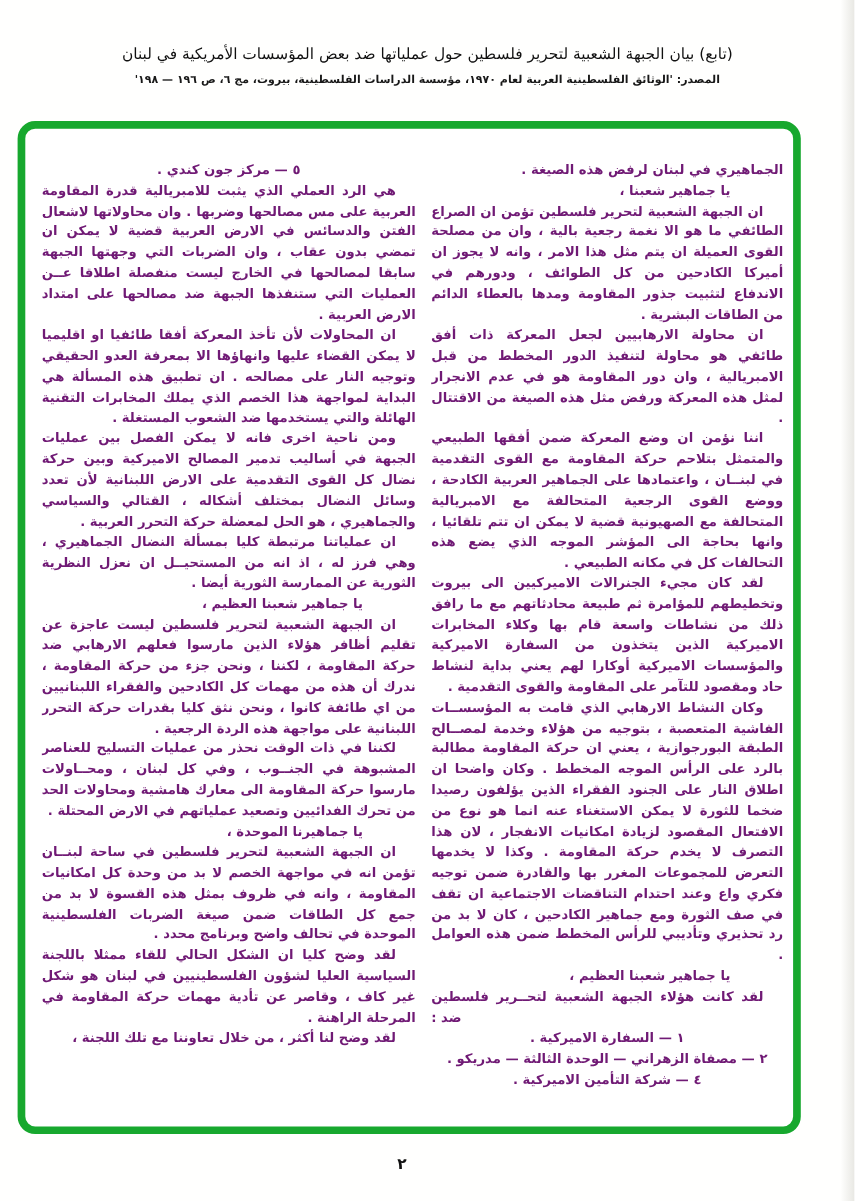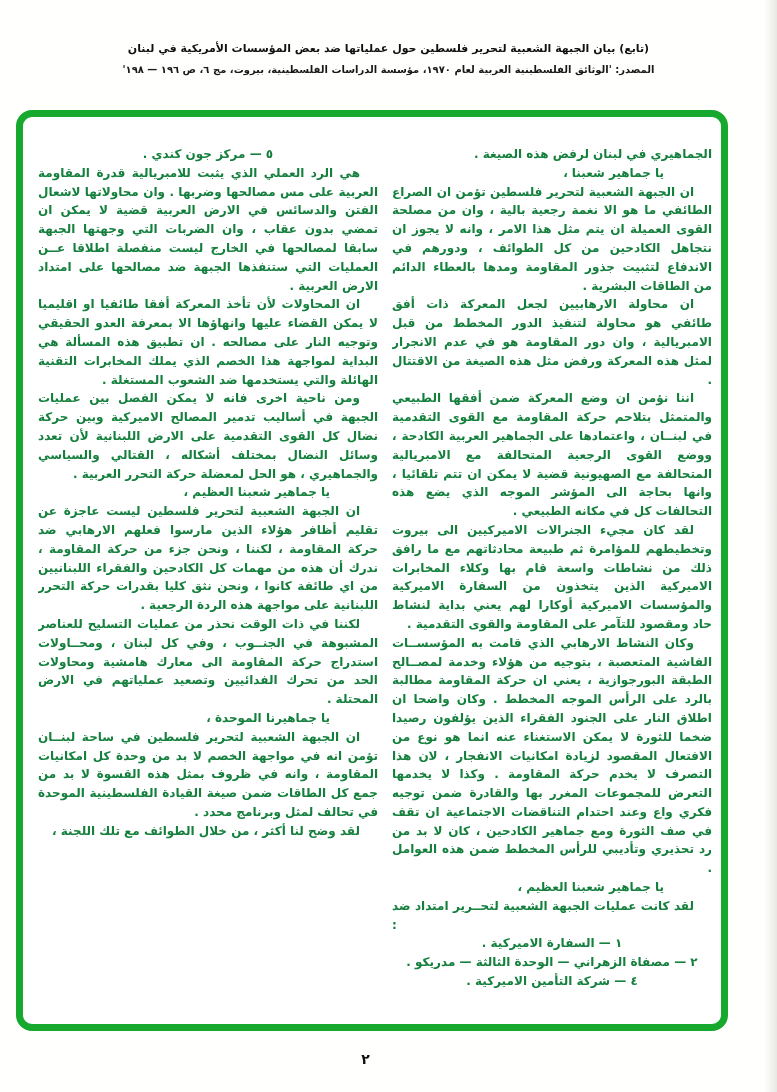--- a/index.html
+++ b/index.html
@@ -27,22 +27,22 @@
   }
   .doc-header {
     position: absolute;
     top: 42px;
     right: 30px;
     left: 30px;
     direction: rtl;
     text-align: center;
   }
   .doc-title {
-    font-size: 11px;
-    font-weight: bold;
+    font-size: 14px;
+    font-weight: normal;
     letter-spacing: 0;
     color: #101010;
   }
   .doc-source {
     margin-top: 9px;
     font-size: 10px;
     font-weight: bold;
     color: #181818;
   }
   .highlight-box {
@@ -63,21 +63,21 @@
     height: 100%;
     box-sizing: border-box;
     padding: 28px 9px 12px 15px;
     overflow: hidden;
   }
   .col {
     font-size: 12px;
     line-height: 18.8px;
     font-weight: bold;
     text-align: justify;
-    color: #15803d;
+    color: #701a75;
     overflow: hidden;
   }
   .col-right { flex: 0 0 320px; }
   .col-left  { flex: 1 1 auto; }
   .col p { margin: 0; }
   p.body  { text-indent: 18px; }
   p.cont  { text-indent: 0; }
   p.salut {
     text-indent: 0;
     padding-right: 48px;
@@ -110,43 +110,45 @@
     <div class="doc-title">(تابع) بيان الجبهة الشعبية لتحرير فلسطين حول عملياتها ضد بعض المؤسسات الأمريكية في لبنان</div>
     <div class="doc-source">المصدر: 'الوثائق الفلسطينية العربية لعام ١٩٧٠، مؤسسة الدراسات الفلسطينية، بيروت، مج ٦، ص ١٩٦ — ١٩٨'</div>
   </header>
 
   <div class="highlight-box">
     <div class="columns">
 
       <div class="col col-right">
         <p class="cont">الجماهيري في لبنان لرفض هذه الصيغة .</p>
         <p class="salut">يا جماهير شعبنا ،</p>
-        <p class="body">ان الجبهة الشعبية لتحرير فلسطين تؤمن ان الصراع الطائفي ما هو الا نغمة رجعية بالية ، وان من مصلحة القوى العميلة ان يتم مثل هذا الامر ، وانه لا يجوز ان نتجاهل الكادحين من كل الطوائف ، ودورهم في الاندفاع لتثبيت جذور المقاومة ومدها بالعطاء الدائم من الطاقات البشرية .</p>
+        <p class="body">ان الجبهة الشعبية لتحرير فلسطين تؤمن ان الصراع الطائفي ما هو الا نغمة رجعية بالية ، وان من مصلحة القوى العميلة ان يتم مثل هذا الامر ، وانه لا يجوز ان أميركا الكادحين من كل الطوائف ، ودورهم في الاندفاع لتثبيت جذور المقاومة ومدها بالعطاء الدائم من الطاقات البشرية .</p>
         <p class="body">ان محاولة الارهابيين لجعل المعركة ذات أفق طائفي هو محاولة لتنفيذ الدور المخطط من قبل الامبريالية ، وان دور المقاومة هو في عدم الانجرار لمثل هذه المعركة ورفض مثل هذه الصيغة من الاقتتال .</p>
         <p class="body">اننا نؤمن ان وضع المعركة ضمن أفقها الطبيعي والمتمثل بتلاحم حركة المقاومة مع القوى التقدمية في لبنــان ، واعتمادها على الجماهير العربية الكادحة ، ووضع القوى الرجعية المتحالفة مع الامبريالية المتحالفة مع الصهيونية قضية لا يمكن ان تتم تلقائيا ، وانها بحاجة الى المؤشر الموجه الذي يضع هذه التحالفات كل في مكانه الطبيعي .</p>
         <p class="body">لقد كان مجيء الجنرالات الاميركيين الى بيروت وتخطيطهم للمؤامرة ثم طبيعة محادثاتهم مع ما رافق ذلك من نشاطات واسعة قام بها وكلاء المخابرات الاميركية الذين يتخذون من السفارة الاميركية والمؤسسات الاميركية أوكارا لهم يعني بداية لنشاط حاد ومقصود للتآمر على المقاومة والقوى التقدمية .</p>
         <p class="body">وكان النشاط الارهابي الذي قامت به المؤسســات الفاشية المتعصبة ، بتوجيه من هؤلاء وخدمة لمصــالح الطبقة البورجوازية ، يعني ان حركة المقاومة مطالبة بالرد على الرأس الموجه المخطط . وكان واضحا ان اطلاق النار على الجنود الفقراء الذين يؤلفون رصيدا ضخما للثورة لا يمكن الاستغناء عنه انما هو نوع من الافتعال المقصود لزيادة امكانيات الانفجار ، لان هذا التصرف لا يخدم حركة المقاومة . وكذا لا يخدمها التعرض للمجموعات المغرر بها والقادرة ضمن توجيه فكري واع وعند احتدام التناقضات الاجتماعية ان تقف في صف الثورة ومع جماهير الكادحين ، كان لا بد من رد تحذيري وتأديبي للرأس المخطط ضمن هذه العوامل .</p>
         <p class="salut">يا جماهير شعبنا العظيم ،</p>
-        <p class="body last-left">لقد كانت عمليات الجبهة الشعبية لتحــرير امتداد ضد :</p>
+        <p class="body last-left">لقد كانت هؤلاء الجبهة الشعبية لتحــرير فلسطين ضد :</p>
         <p class="item">١ — السفارة الاميركية .</p>
         <p class="item">٢ — مصفاة الزهراني — الوحدة الثالثة — مدريكو .</p>
         <p class="item">٤ — شركة التأمين الاميركية .</p>
       </div>
 
       <div class="col col-left">
         <p class="item">٥ — مركز جون كندي .</p>
         <p class="body">هي الرد العملي الذي يثبت للامبريالية قدرة المقاومة العربية على مس مصالحها وضربها . وان محاولاتها لاشعال الفتن والدسائس في الارض العربية قضية لا يمكن ان تمضي بدون عقاب ، وان الضربات التي وجهتها الجبهة سابقا لمصالحها في الخارج ليست منفصلة اطلاقا عــن العمليات التي ستنفذها الجبهة ضد مصالحها على امتداد الارض العربية .</p>
         <p class="body">ان المحاولات لأن تأخذ المعركة أفقا طائفيا او اقليميا لا يمكن القضاء عليها وانهاؤها الا بمعرفة العدو الحقيقي وتوجيه النار على مصالحه . ان تطبيق هذه المسألة هي البداية لمواجهة هذا الخصم الذي يملك المخابرات التقنية الهائلة والتي يستخدمها ضد الشعوب المستغلة .</p>
         <p class="body">ومن ناحية اخرى فانه لا يمكن الفصل بين عمليات الجبهة في أساليب تدمير المصالح الاميركية وبين حركة نضال كل القوى التقدمية على الارض اللبنانية لأن تعدد وسائل النضال بمختلف أشكاله ، القتالي والسياسي والجماهيري ، هو الحل لمعضلة حركة التحرر العربية .</p>
+        <p class="body">ان عملياتنا مرتبطة كليا بمسألة النضال الجماهيري ، وهي فرز له ، اذ انه من المستحيــل ان نعزل النظرية الثورية عن الممارسة الثورية أيضا .</p>
         <p class="salut">يا جماهير شعبنا العظيم ،</p>
         <p class="body">ان الجبهة الشعبية لتحرير فلسطين ليست عاجزة عن تقليم أظافر هؤلاء الذين مارسوا فعلهم الارهابي ضد حركة المقاومة ، لكننا ، ونحن جزء من حركة المقاومة ، ندرك أن هذه من مهمات كل الكادحين والفقراء اللبنانيين من اي طائفة كانوا ، ونحن نثق كليا بقدرات حركة التحرر اللبنانية على مواجهة هذه الردة الرجعية .</p>
-        <p class="body">لكننا في ذات الوقت نحذر من عمليات التسليح للعناصر المشبوهة في الجنــوب ، وفي كل لبنان ، ومحــاولات استدراج حركة المقاومة الى معارك هامشية ومحاولات الحد من تحرك الفدائيين وتصعيد عملياتهم في الارض المحتلة .</p>
+        <p class="body">لكننا في ذات الوقت نحذر من عمليات التسليح للعناصر المشبوهة في الجنــوب ، وفي كل لبنان ، ومحــاولات مارسوا حركة المقاومة الى معارك هامشية ومحاولات الحد من تحرك الفدائيين وتصعيد عملياتهم في الارض المحتلة .</p>
         <p class="salut">يا جماهيرنا الموحدة ،</p>
-        <p class="body">ان الجبهة الشعبية لتحرير فلسطين في ساحة لبنــان تؤمن انه في مواجهة الخصم لا بد من وحدة كل امكانيات المقاومة ، وانه في ظروف بمثل هذه القسوة لا بد من جمع كل الطاقات ضمن صيغة القيادة الفلسطينية الموحدة في تحالف لمثل وبرنامج محدد .</p>
-        <p class="body">لقد وضح لنا أكثر ، من خلال الطوائف مع تلك اللجنة ،</p>
+        <p class="body">ان الجبهة الشعبية لتحرير فلسطين في ساحة لبنــان تؤمن انه في مواجهة الخصم لا بد من وحدة كل امكانيات المقاومة ، وانه في ظروف بمثل هذه القسوة لا بد من جمع كل الطاقات ضمن صيغة الضربات الفلسطينية الموحدة في تحالف واضح وبرنامج محدد .</p>
+        <p class="body">لقد وضح كليا ان الشكل الحالي للقاء ممثلا باللجنة السياسية العليا لشؤون الفلسطينيين في لبنان هو شكل غير كاف ، وقاصر عن تأدية مهمات حركة المقاومة في المرحلة الراهنة .</p>
+        <p class="body">لقد وضح لنا أكثر ، من خلال تعاوننا مع تلك اللجنة ،</p>
       </div>
 
     </div>
   </div>
 
   <div class="page-number">٢</div>
 
 </div>
 
 </body></html>

